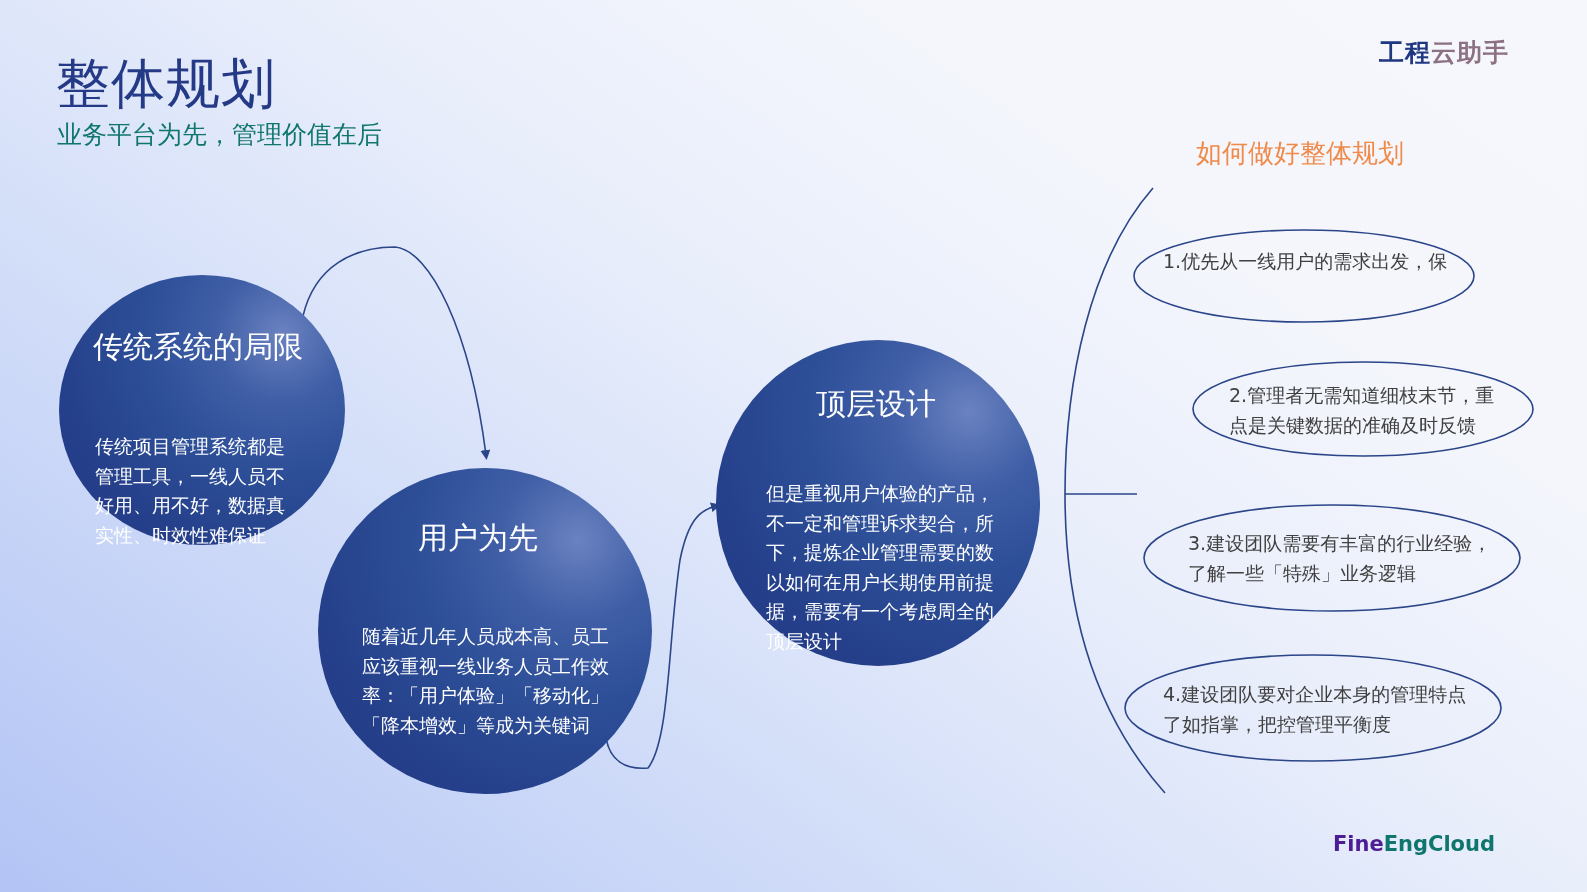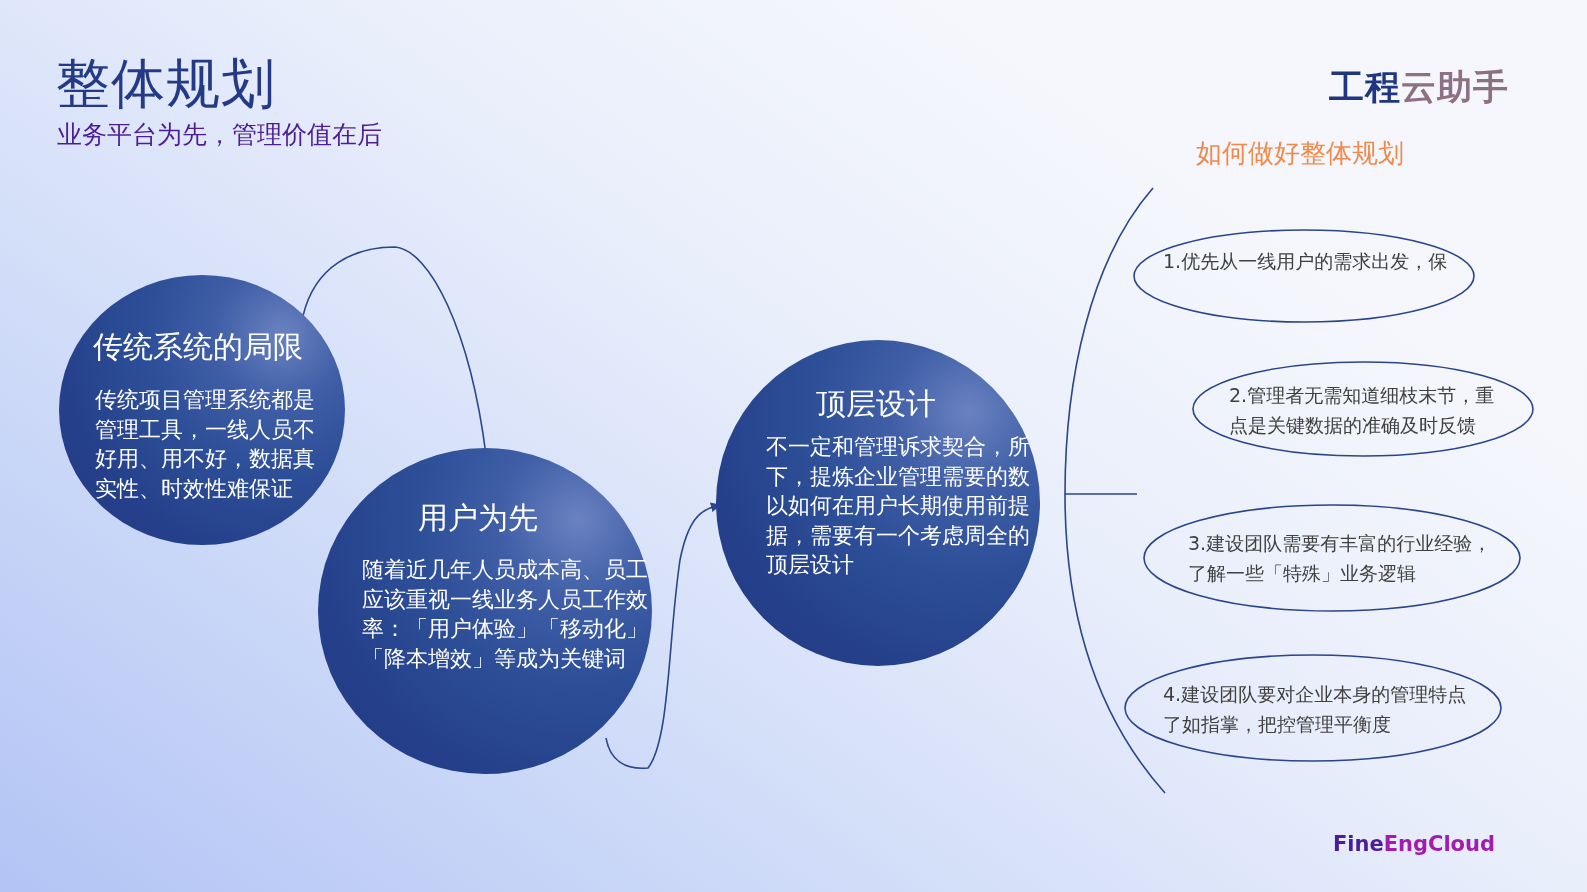--- a/index.html
+++ b/index.html
@@ -3,34 +3,34 @@
   <meta charset="utf-8">
   <style>
     html, body { margin: 0; padding: 0; }
     body {
       width: 1587px; height: 892px; position: relative; overflow: hidden;
       font-family: "DejaVu Sans", "Liberation Sans", sans-serif;
       background: linear-gradient(35deg, #b3c4f5 0%, #d0dcf8 30%, #e9eefb 55%, #f4f6fc 75%, #f6f7fc 100%);
     }
     .abs { position: absolute; }
     .title { left: 56px; top: 48px; font-size: 54px; color: #243a86; letter-spacing: 1px; }
-    .subtitle { left: 57px; top: 118px; font-size: 25px; color: #4c1d95; }
-    .logo { right: 78px; top: 64px; font-size: 35px; font-weight: bold; letter-spacing: 1px; font-family: Liberation Serif, serif; }
+    .subtitle { left: 57px; top: 118px; font-size: 25px; color: #0f766e; }
+    .logo { right: 78px; top: 36px; font-size: 25px; font-weight: bold; letter-spacing: 1px; font-family: Liberation Serif, serif; }
     .logo .a { color: #1f3680; }
     .logo .b { color: #8c7185; }
     .footer-logo { right: 92px; top: 832px; font-size: 21px; font-weight: bold; }
     .footer-logo .a { color: #4c1d95; margin-left: 25px; }
-    .footer-logo .b { color: #a21caf; }
+    .footer-logo .b { color: #0f766e; }
     .circle {
       border-radius: 50%;
       background: radial-gradient(circle at 78% 22%, #6a82c0 0%, #3f5ea6 22%, #2d4f98 45%, #253f8a 75%, #213983 100%);
       color: #fff; box-sizing: border-box;
     }
     .circle .ctitle { position: absolute; font-size: 30px; color: #fff; white-space: nowrap; }
-    .circle .cbody { position: absolute; font-size: 22px; line-height: 29.5px; color: #fff; }
+    .circle .cbody { position: absolute; font-size: 19px; line-height: 29.5px; color: #fff; margin-top: 47px; }
     .oval-text { position: absolute; font-size: 19px; line-height: 29.5px; color: #404040; }
     .section-title { left: 1196px; top: 136px; font-size: 26px; color: #f08a4b; }
     svg.lines { position: absolute; left: 0; top: 0; }
   </style>
 </head>
 <body>
 
 <div class="abs title">整体规划</div>
 <div class="abs subtitle">业务平台为先，管理价值在后</div>
 <div class="abs logo">
@@ -61,33 +61,34 @@
 <div class="abs circle" style="left:59px; top:275px; width:286px; height:270px;">
   <div class="ctitle" style="left:34px; top:52px;">传统系统的局限</div>
   <div class="cbody" style="left:36px; top:110px;">
     <div>传统项目管理系统都是</div>
     <div>管理工具，一线人员不</div>
     <div>好用、用不好，数据真</div>
     <div>实性、时效性难保证</div>
   </div>
 </div>
 
-<div class="abs circle" style="left:318px; top:448px; width:334px; height:326px;">
+<div class="abs circle" style="left:318px; top:468px; width:334px; height:326px;">
   <div class="ctitle" style="left:100px; top:50px;">用户为先</div>
   <div class="cbody" style="left:44px; top:109px;font-family:Liberation Mono, monospace;">
     <div>随着近几年人员成本高、员工</div>
     <div>应该重视一线业务人员工作效</div>
     <div>率：「用户体验」「移动化」</div>
     <div>「降本增效」等成为关键词</div>
   </div>
 </div>
 
 <div class="abs circle" style="left:716px; top:340px; width:324px; height:326px;">
   <div class="ctitle" style="left:100px; top:44px;">顶层设计</div>
   <div class="cbody" style="left:50px; top:92px;">
+    <div>但是重视用户体验的产品，</div>
     <div>不一定和管理诉求契合，所</div>
     <div>下，提炼企业管理需要的数</div>
     <div>以如何在用户长期使用前提</div>
     <div>据，需要有一个考虑周全的</div>
     <div>顶层设计</div>
   </div>
 </div>
 
 <div class="abs section-title">如何做好整体规划</div>
 

